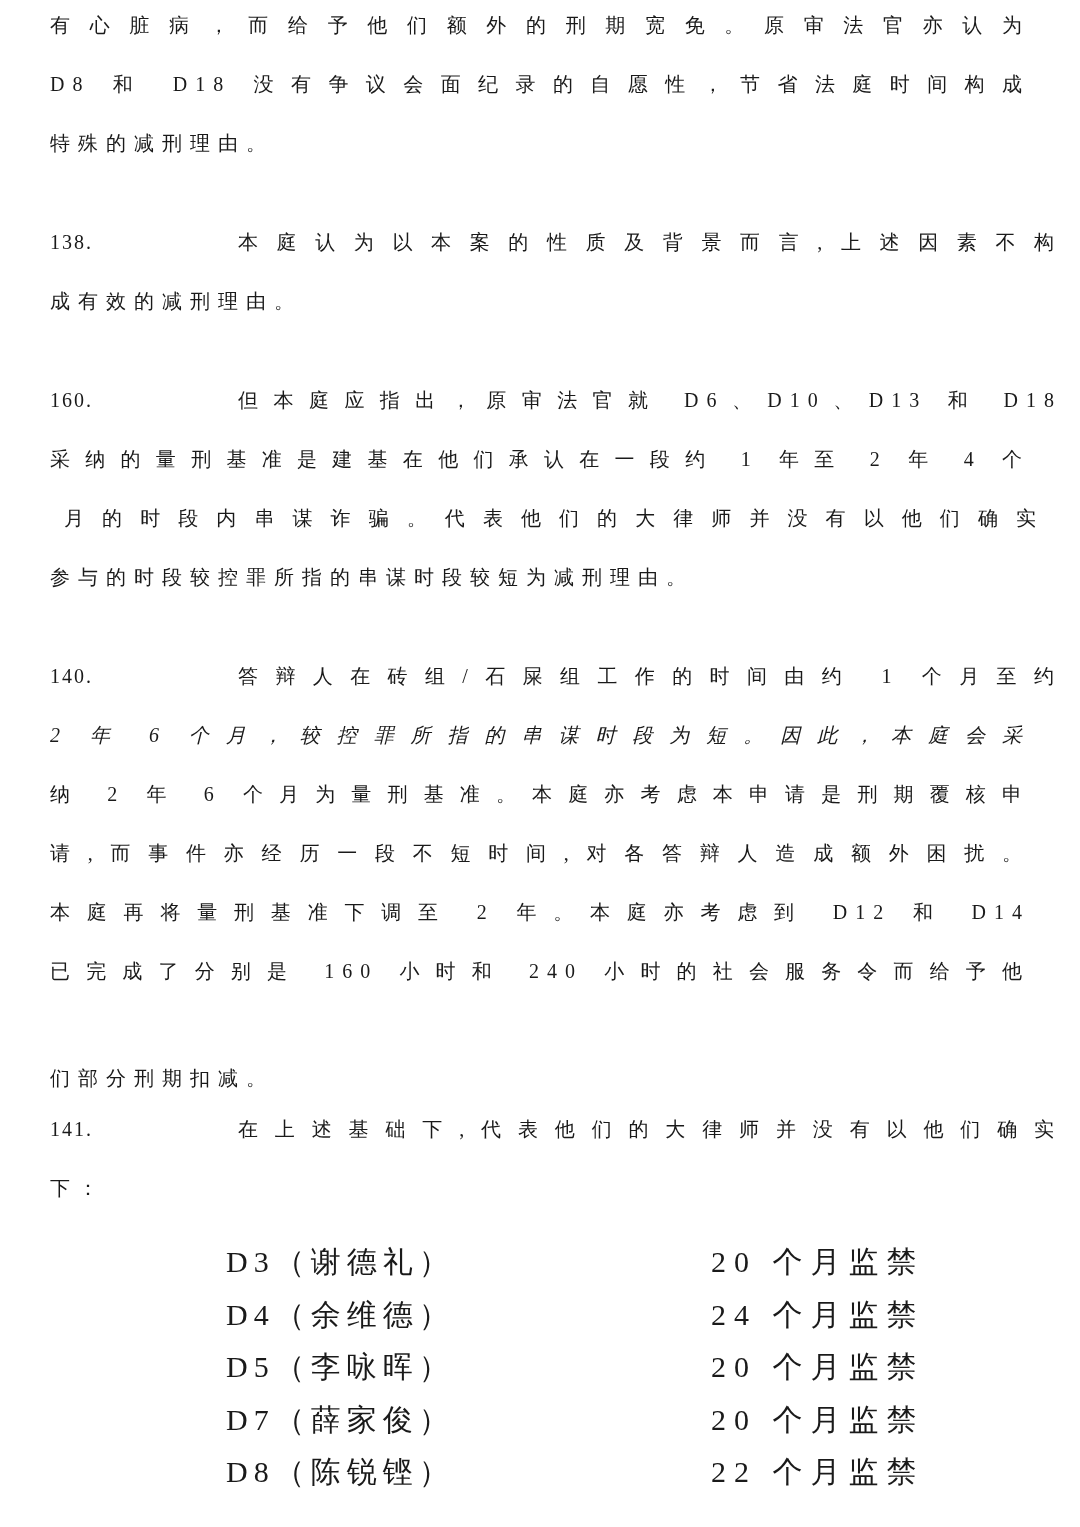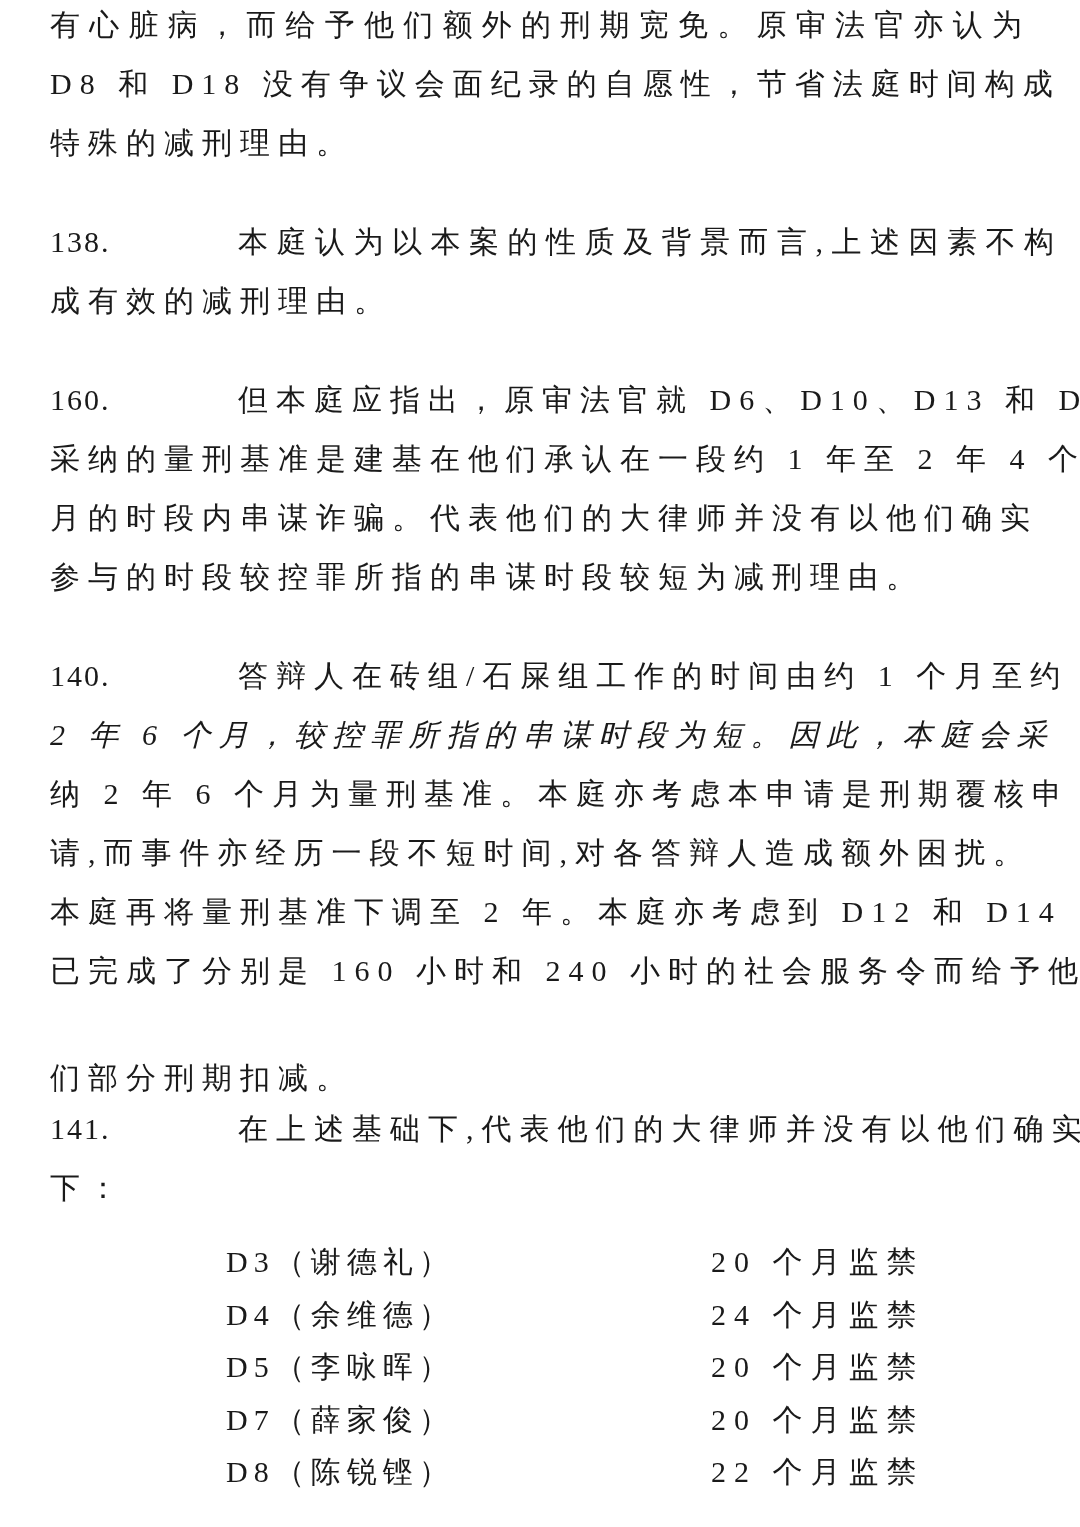--- a/index.html
+++ b/index.html
@@ -18,21 +18,21 @@
     .doc {
       position: absolute;
       left: 50px;
       top: 0;
       width: 980px;
     }
     .line {
       position: absolute;
       left: 0;
       width: 980px;
-      font-size: 30px;
+      font-size: 20px;
       line-height: 50px;
       height: 50px;
       white-space: nowrap;
       letter-spacing: 8px;
       text-align: justify;
       text-align-last: justify;
     }
     .line.last {
       text-align-last: left;
     }
@@ -90,21 +90,21 @@
       <span class="para-num">138.</span><span class="para-first">本庭认为以本案的性质及背景而言,上述因素不构</span>
     </div>
     <div class="line last" style="top:276px;">成有效的减刑理由。</div>
   </div>
 
   <div>
     <div class="line" style="top:375px;">
       <span class="para-num">160.</span><span class="para-first">但本庭应指出，原审法官就 D6、D10、D13 和 D18</span>
     </div>
     <div class="line" style="top:434px;">采纳的量刑基准是建基在他们承认在一段约 1 年至 2 年 4 个</div>
-    <div class="line" style="top:493px;">月的时段内串谋诈骗。代表他们的大律师并没有以他们确实</div>
+    <div class="line" style="top:493px;margin-left:14px;">月的时段内串谋诈骗。代表他们的大律师并没有以他们确实</div>
     <div class="line last" style="top:552px;">参与的时段较控罪所指的串谋时段较短为减刑理由。</div>
   </div>
 
   <div>
     <div class="line" style="top:651px;">
       <span class="para-num">140.</span><span class="para-first">答辩人在砖组/石屎组工作的时间由约 1 个月至约</span>
     </div>
     <div class="line" style="top:710px;font-style:italic;">2 年 6 个月，较控罪所指的串谋时段为短。因此，本庭会采</div>
     <div class="line" style="top:769px;">纳 2 年 6 个月为量刑基准。本庭亦考虑本申请是刑期覆核申</div>
     <div class="line" style="top:828px;">请,而事件亦经历一段不短时间,对各答辩人造成额外困扰。</div>

